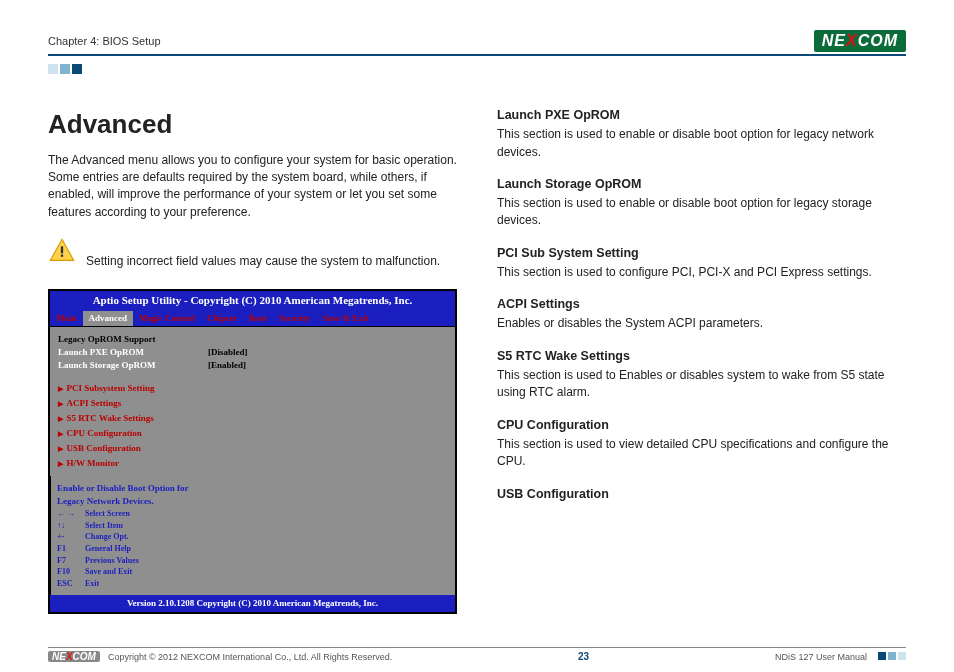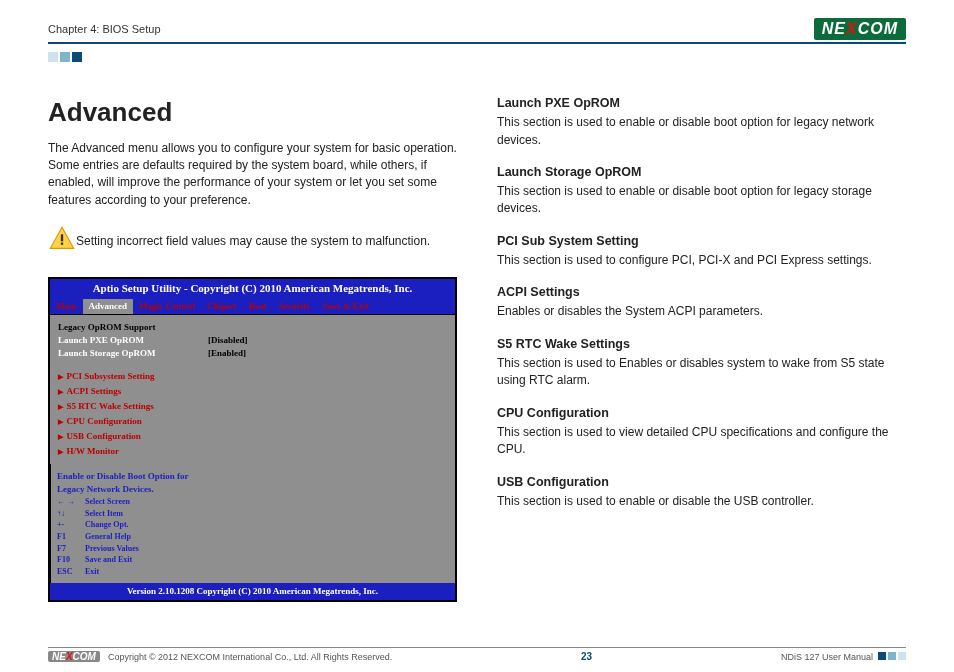--- a/index.html
+++ b/index.html
@@ -1,30 +1,30 @@
 <!DOCTYPE html>
 <html><head>
 <meta charset="utf-8">
 <style>
   * { box-sizing: border-box; margin: 0; padding: 0; }
   body { font-family: "Segoe UI", Arial, sans-serif; background: #fff; width: 954px; height: 672px; position: relative; color: #222; }
-  .page { padding: 18px 48px 0 48px; }
+  .page { padding: 18px 48px 0 48px; margin-top: 12px; }
   .header-row { display: flex; justify-content: space-between; align-items: center; border-bottom: 2px solid #0b4a77; padding-bottom: 2px; }
   .chapter { font-size: 11px; color: #333; }
   .logo { background: #0b6b3a; color: #fff; font-weight: bold; padding: 2px 8px; font-size: 16px; letter-spacing: 1px; font-style: italic; border-radius: 2px; }
   .logo .x { color: #d11; }
   .blocks { margin-top: 4px; }
   .blocks span { display:inline-block; width:10px; height:10px; margin-right:2px;}
   .b1{background:#cfe3ef;} .b2{background:#7fb3cf;} .b3{background:#0b4a77;}
 
   .cols { display: flex; gap: 40px; margin-top: 28px; }
   .col { flex: 1; font-size: 12px; line-height: 1.45; }
   h1 { font-size: 26px; font-weight: 600; color: #222; margin-bottom: 8px; }
   .intro { margin-bottom: 16px; }
-  .warn-row { display: flex; align-items: center; margin-bottom: 18px; }
+  .warn-row { display: flex; align-items: flex-end; gap: 10px; margin-bottom: 18px; }
   .warn-icon svg { width: 28px; height: 28px; }
 
   .bios { border: 2px solid #000; font-family: "Times New Roman", serif; font-size: 9px; }
   .bios-title { background: #1b1fbf; color: #fff; text-align: center; padding: 2px 0; font-weight: bold; font-size: 11px;}
   .bios-tabs { display: flex; background: #1b1fbf; }
   .bios-tab { padding: 1px 6px; color: #b00; font-weight: bold; font-size: 9px;}
   .bios-tab.sel { background: #8f8f8f; color: #fff; }
   .bios-body { display: flex; background: #8f8f8f; min-height: 190px; border-top:1px solid #000;flex-direction:column;}
   .bios-left { flex: 1; padding: 6px 8px; color: #fff; font-weight: bold; }
   .bios-left .leg { color:#000; }
@@ -153,28 +153,27 @@
         <div class="section-p">This section is used to enable or disable boot option for legacy storage devices.</div>
         <div class="section-h">PCI Sub System Setting</div>
         <div class="section-p">This section is used to configure PCI, PCI-X and PCI Express settings.</div>
         <div class="section-h">ACPI Settings</div>
         <div class="section-p">Enables or disables the System ACPI parameters.</div>
         <div class="section-h">S5 RTC Wake Settings</div>
         <div class="section-p">This section is used to Enables or disables system to wake from S5 state using RTC alarm.</div>
         <div class="section-h">CPU Configuration</div>
         <div class="section-p">This section is used to view detailed CPU specifications and configure the CPU.</div>
         <div class="section-h">USB Configuration</div>
-        <div class="section-p">This section is used to enable or disable the USB controller.</div>
       </div>
   </div>
 </div>
 
 <div class="footer">
   <div style="display:flex;align-items:center;gap:8px;">
     <span class="flogo">NE<span style="color:#d11">X</span>COM</span>
     <span>Copyright © 2012 NEXCOM International Co., Ltd. All Rights Reserved.</span>
   </div>
   <span class="pnum">23</span>
-  <div style="display:flex;align-items:flex-start;gap:3px;">
+  <div style="display:flex;align-items:flex-start;gap:9px;">
     <span>NDiS 127 User Manual</span>
     <span class="fblocks"><span class="b3"></span><span class="b2"></span><span class="b1"></span></span>
   </div>
 </div>
 
 </body></html>

